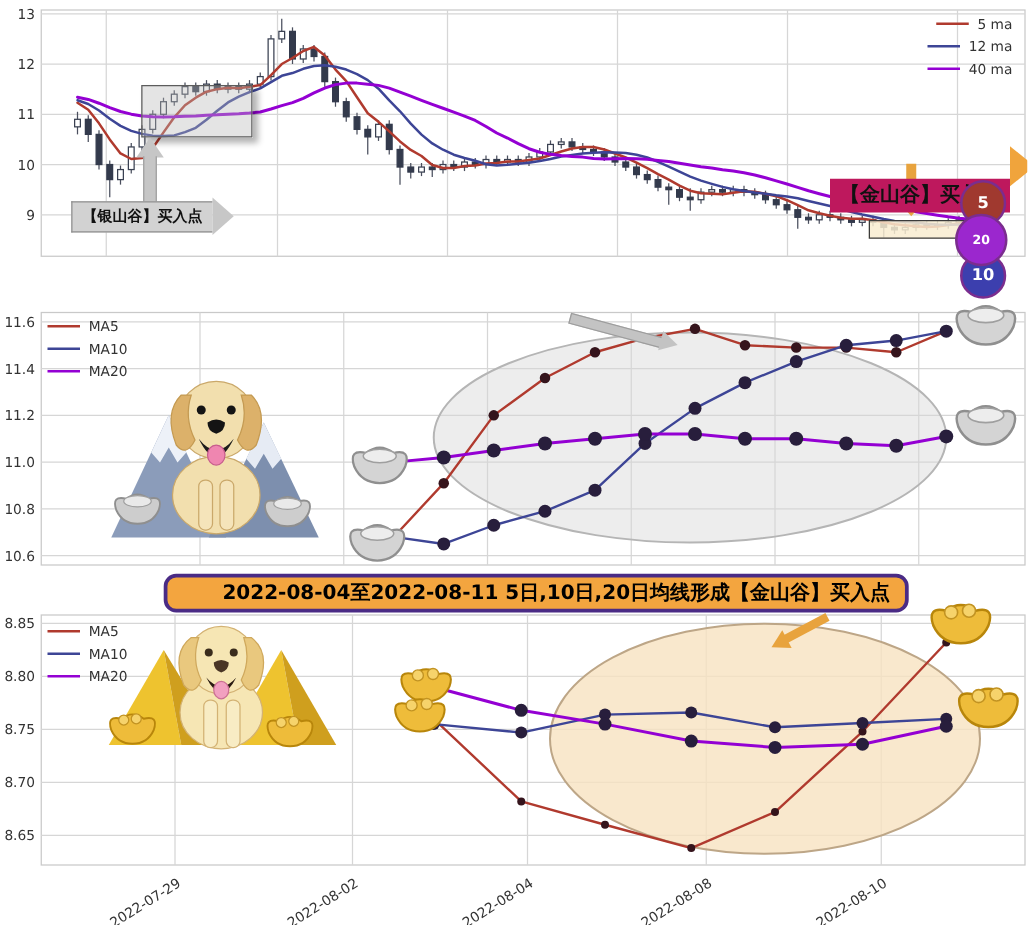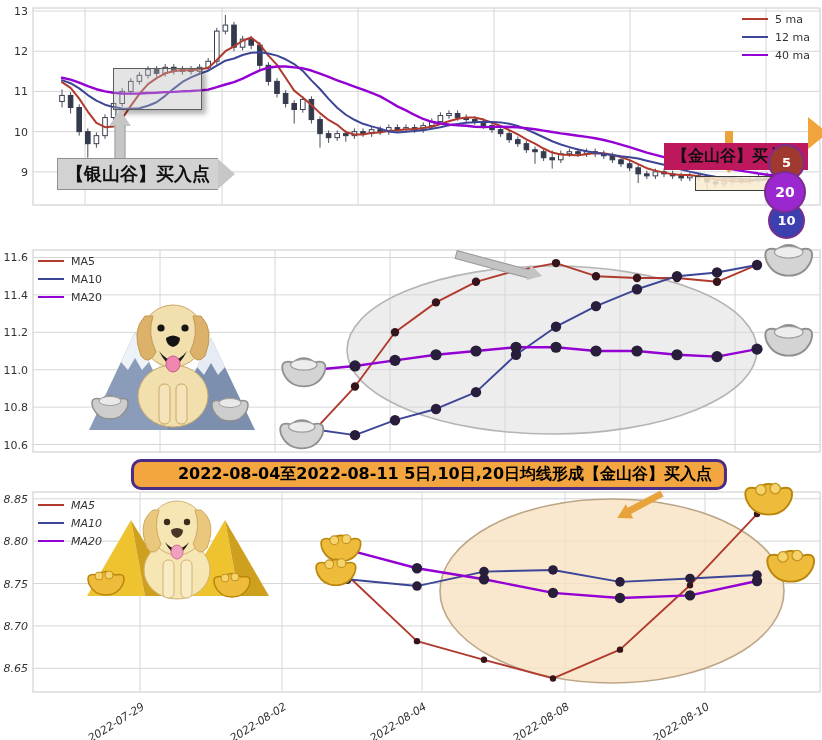--- a/index.html
+++ b/index.html
@@ -16,21 +16,21 @@
   .c-blue{border-color:#3d4596;}
   .c-purple{border-color:#9400d3;}
   
   .title-banner{position:absolute;transform:translateX(-50%);white-space:nowrap;
      border:3px solid #4a2b85;border-radius:10px;padding:2px 12px;
      font-size:16px;font-weight:bold;color:#000;z-index:8;}
   .title-silver{background:#e4e4e4;}
   .title-gold{background:#f3a53f;}
   
   .banner{position:absolute;display:flex;align-items:center;z-index:9;}
-  .banner-body{padding:3px 8px;font-size:18px;font-weight:bold;color:#111;white-space:nowrap;}
+  .banner-body{padding:3px 8px;font-size:12px;font-weight:bold;color:#111;white-space:nowrap;}
   .banner-silver .banner-body{background:#d2d2d2;border:1px solid #909090;border-right:none;}
   .banner-gold .banner-body{background:#be185d;margin-top:47px;}
   .banner-tip{width:0;height:0;}
   .banner-silver .banner-tip{border-top:15px solid transparent;border-bottom:15px solid transparent;border-left:17px solid #c7c7c7;}
   .banner-gold .banner-tip{border-top:16px solid transparent;border-bottom:16px solid transparent;border-left:20px solid #f0a43c;}
   
   .v-arrow{position:absolute;z-index:7;}
   .v-arrow .bar{position:absolute;left:50%;transform:translateX(-50%);}
   .tri{width:0;height:0;position:absolute;}
   
@@ -241,21 +241,21 @@
         <rect x="764.9" y="175.85204081632654" width="4.6" height="2.010204081632679" fill="#ffffff" stroke="#3a4152" stroke-width="1"></rect>
         <line x1="775.8" y1="170.62551020408168" x2="775.8" y2="179.06836734693877" stroke="#4a4f5e" stroke-width="1"></line>
         <rect x="773.5" y="173.8418367346939" width="4.6" height="2.0102040816326223" fill="#ffffff" stroke="#3a4152" stroke-width="1"></rect>
         <line x1="784.4" y1="168.615306122449" x2="784.4" y2="177.05816326530618" stroke="#4a4f5e" stroke-width="1"></line>
         <rect x="782.1" y="171.83163265306123" width="4.6" height="2.010204081632679" fill="#ffffff" stroke="#3a4152" stroke-width="1"></rect>
         <polyline points="62,82.17653061224487 70.6,87.80510204081634 79.2,98.66020408163264 87.8,111.52551020408164 96.4,122.78265306122447 105,127.2051020408163 113.6,126.40102040816325 122.19999999999999,118.36020408163259 130.8,105.89693877551018 139.39999999999998,93.8357142857143 148,84.18673469387748 156.6,78.1561224489795 165.2,73.33163265306118 173.8,71.3214285714285 182.39999999999998,70.11530612244891 191,70.51734693877552 199.6,69.31122448979588 208.2,68.10510204081632 216.79999999999998,60.064285714285724 225.4,51.21938775510203 234,46.394897959183616 242.6,40.76632653061223 251.2,37.54999999999999 259.79999999999995,44.38469387755108 268.4,55.64183673469391 277,64.88877551020406 285.6,77.75408163265305 294.2,90.61938775510205 302.79999999999995,97.45408163265307 311.4,105.09285714285714 320,113.1336734693878 328.59999999999997,119.96836734693873 337.2,124.79285714285722 345.8,132.02959183673477 354.4,134.4418367346939 363,134.44183673469396 371.59999999999997,132.8336734693878 380.2,132.43163265306123 388.8,130.82346938775513 397.4,130.42142857142852 406,129.21530612244896 414.59999999999997,129.21530612244905 423.2,128.0091836734694 431.8,126.80306122448975 440.4,123.98877551020409 449,121.17448979591839 457.59999999999997,118.76224489795918 466.2,117.55612244897961 474.79999999999995,117.55612244897961 483.4,119.56632653061229 492,122.78265306122454 500.59999999999997,125.99897959183672 509.2,130.019387755102 517.8,134.44183673469382 526.4,139.2663265306123 535,143.68877551020412 543.5999999999999,148.51326530612246 552.2,152.53367346938776 560.8,154.54387755102036 569.4,154.94591836734696 578,155.34795918367348 586.6,154.14183673469384 595.1999999999999,152.93571428571434 603.8,153.3377551020409 612.4,154.94591836734702 621,156.95612244897956 629.6,160.17244897959182 638.1999999999999,164.1928571428571 646.8,168.21326530612245 655.4,170.62551020408168 664,172.63571428571436 672.6,174.24387755102043 681.1999999999999,175.0479591836735 689.8,175.0479591836735 698.4,176.25408163265305 707,177.86224489795921 715.6,179.47040816326538 724.1999999999999,180.27448979591836 732.8,181.07857142857145 741.4,181.64142857142858 750,181.23938775510206 758.6,180.0332653061225 767.1999999999999,178.82714285714292 775.8,177.6210204081633 784.4,175.85204081632654" fill="none" stroke="#b03a2e" stroke-width="2" stroke-linejoin="round" stroke-linecap="round"></polyline>
         <polyline points="62,80.16632653061227 70.6,83.18163265306121 79.2,88.40816326530614 87.8,95.04183673469387 96.4,100.67040816326532 105,104.69081632653061 113.6,107.10306122448975 122.19999999999999,108.51020408163268 130.8,108.71122448979591 139.39999999999998,108.3091836734693 148,105.69591836734695 156.6,102.27857142857141 165.2,95.84591836734691 173.8,88.60918367346937 182.39999999999998,81.97551020408164 191,77.35204081632654 199.6,73.73367346938777 208.2,70.7183673469388 216.79999999999998,65.69285714285712 225.4,60.66734693877548 234,58.45612244897964 242.6,55.03877551020409 251.2,52.827551020408116 259.79999999999995,52.224489795918366 268.4,53.43061224489794 277,55.64183673469377 285.6,59.260204081632615 294.2,64.08469387755102 302.79999999999995,70.91938775510204 311.4,80.36734693877555 320,89.01122448979596 328.59999999999997,98.86122448979594 337.2,107.70612244897963 345.8,114.74183673469388 354.4,119.76734693877552 363,123.7877551020408 371.59999999999997,126.40102040816325 380.2,128.61224489795921 388.8,131.42653061224496 397.4,132.43163265306129 406,131.82857142857154 414.59999999999997,131.0244897959185 423.2,130.22040816326532 431.8,128.81326530612245 440.4,127.2051020408162 449,125.19489795918359 457.59999999999997,123.98877551020409 466.2,122.78265306122454 474.79999999999995,122.17959183673473 483.4,121.7775510204082 492,121.97857142857141 500.59999999999997,122.38061224489795 509.2,123.7877551020408 517.8,125.99897959183672 526.4,129.41632653061225 535,133.23571428571432 543.5999999999999,137.25612244897962 552.2,141.27653061224493 560.8,144.49285714285716 569.4,147.10612244897965 578,149.51836734693873 586.6,151.32755102040812 595.1999999999999,152.73469387755097 603.8,153.94081632653055 612.4,154.94591836734696 621,156.15204081632652 629.6,157.15714285714284 638.1999999999999,158.56428571428575 646.8,160.77551020408163 655.4,162.7857142857143 664,164.79591836734693 672.6,167.20816326530604 681.1999999999999,169.62040816326535 689.8,171.63061224489803 698.4,173.43979591836742 707,175.2489795918368 715.6,176.8571428571429 724.1999999999999,177.66122448979593 732.8,178.06326530612245 741.4,178.94775510204082 750,179.55081632653065 758.6,179.75183673469394 767.1999999999999,179.55081632653065 775.8,179.3497959183674 784.4,178.74673469387758" fill="none" stroke="#3d4596" stroke-width="2" stroke-linejoin="round" stroke-linecap="round"></polyline>
         <polyline points="62,77.75408163265305 70.6,79.56326530612245 79.2,82.5785714285714 87.8,86.09642857142855 96.4,89.2122448979592 105,91.32295918367349 113.6,92.73010204081642 122.19999999999999,93.43367346938778 130.8,93.63469387755116 139.39999999999998,93.43367346938778 148,92.93112244897965 156.6,92.73010204081635 165.2,92.1270408163266 173.8,91.82551020408162 182.39999999999998,91.32295918367342 191,91.0214285714285 199.6,90.4183673469387 208.2,89.61428571428571 216.79999999999998,87.20204081632652 225.4,84.4882653061224 234,82.07602040816326 242.6,78.65867346938771 251.2,74.33673469387752 259.79999999999995,70.41683673469383 268.4,67.7030612244898 277,66.49693877551016 285.6,66.49693877551022 294.2,67.40153061224487 302.79999999999995,68.30612244897954 311.4,70.51734693877543 320,73.7336734693877 328.59999999999997,76.95000000000002 337.2,80.26683673469388 345.8,83.48316326530612 354.4,86.59897959183668 363,89.71479591836733 371.59999999999997,92.83061224489796 380.2,96.34846938775512 388.8,101.17295918367353 397.4,106.39948979591838 406,110.41989795918369 414.59999999999997,114.94285714285711 423.2,118.9632653061224 431.8,121.77755102040813 440.4,123.48622448979589 449,124.49132653061223 457.59999999999997,125.19489795918368 466.2,125.69744897959183 474.79999999999995,126.80306122448982 483.4,127.10459183673474 492,126.90357142857145 500.59999999999997,126.70255102040822 509.2,127.00408163265305 517.8,127.40612244897959 526.4,128.31071428571425 535,129.21530612244896 543.5999999999999,130.62244897959184 552.2,132.02959183673468 560.8,133.33622448979594 569.4,134.4418367346939 578,135.74846938775516 586.6,136.85408163265302 595.1999999999999,138.26122448979604 603.8,139.96989795918367 612.4,142.18112244897964 621,144.69387755102045 629.6,147.2066326530613 638.1999999999999,149.9204081632654 646.8,152.63418367346944 655.4,154.94591836734702 664,157.15714285714293 672.6,159.26785714285717 681.1999999999999,161.17755102040815 689.8,162.7857142857143 698.4,164.19285714285718 707,165.70051020408164 715.6,167.00714285714284 724.1999999999999,168.11275510204086 732.8,169.41938775510204 741.4,170.86673469387753 750,172.1733673469388 758.6,173.47999999999996 767.1999999999999,174.5856122448979 775.8,175.49020408163267 784.4,176.09326530612245" fill="none" stroke="#9400d3" stroke-width="2.4" stroke-linejoin="round" stroke-linecap="round"></polyline>
       </svg>
 
-    <div class="legend" style="left:742px;top:12px;">
+    <div class="legend" style="left:742px;top:12px;align-items:flex-end;">
       <div class="legend-row">
         <span class="legend-line c-red"></span>
         <span class="legend-label">5 ma</span>
       </div>
       <div class="legend-row">
         <span class="legend-line c-blue"></span>
         <span class="legend-label">12 ma</span>
       </div>
       <div class="legend-row">
         <span class="legend-line c-purple"></span>
@@ -281,21 +281,21 @@
     <div class="v-arrow" style="left:716px;top:131px;width:26px;height:42px;">
       <div class="bar" style="top:0;width:8px;height:29px;background:#e8a33d;"></div>
       <div class="tri" style="left:1px;top:28px;border-left:12px solid transparent;border-right:12px solid transparent;border-top:14px solid #e8a33d;"></div>
     </div>
     <div class="abs" style="left:695px;top:176px;width:84px;height:13px;background:rgba(248,236,208,.85);
                 border:1.5px solid #3b3b3b;z-index:6;"></div>
 
     <div class="badge" style="left:768px;top:144px;width:33px;height:33px;background:#a0392f;font-size:13px;">
       <span>5</span>
     </div>
-    <div class="badge" style="left:764px;top:171px;width:38px;height:38px;background:#9b27ce;font-size:14px;z-index:11;">
+    <div class="badge" style="left:764px;top:171px;width:38px;height:38px;background:#9b27ce;font-size:10px;z-index:11;">
       <span>20</span>
     </div>
     <div class="badge" style="left:768px;top:202px;width:33px;height:33px;background:#3c3fae;font-size:13px;">
       <span>10</span>
     </div>
   </div>
 
 
   <div class="abs" style="left:0;top:246px;width:822px;height:212px;">
     <svg id="svg-mid" width="822" height="212">
@@ -421,21 +421,21 @@
       <ellipse cx="19" cy="9" rx="11" ry="4.5" fill="#ededed" stroke="#9f9f9f"></ellipse>
       </svg>
     <svg class="abs" style="left:764px;top:72px;z-index:6;" width="52" height="44" viewBox="0 0 40 30">
       <path d="M2,16 Q-2,4 10,7 Q19,0 28,7 Q40,4 36,16 Q31,27 19,27 Q7,27 2,16 Z" fill="#d4d4d4" stroke="#8f8f8f" stroke-width="1.5"></path>
       <ellipse cx="19" cy="9" rx="11" ry="4.5" fill="#ededed" stroke="#9f9f9f"></ellipse>
       </svg>
   </div>
 
   <div class="title-banner title-gold" style="left:429px;top:459px;padding-left:44px;">2022-08-04至2022-08-11 5日,10日,20日均线形成【金山谷】买入点</div>
 
-  <div class="abs" style="left:0;top:488px;width:822px;height:240px;font-style:italic;">
+  <div class="abs" style="left:0;top:488px;width:822px;height:240px;">
     <svg id="svg-bot" width="822" height="252">
         <rect x="33" y="4" width="787" height="200" fill="none" stroke="#c9c9c9" stroke-width="1"></rect>
         <line x1="140" y1="4" x2="140" y2="204" stroke="#d6d6d6" stroke-width="1"></line>
         <line x1="282" y1="4" x2="282" y2="204" stroke="#d6d6d6" stroke-width="1"></line>
         <line x1="422" y1="4" x2="422" y2="204" stroke="#d6d6d6" stroke-width="1"></line>
         <line x1="565" y1="4" x2="565" y2="204" stroke="#d6d6d6" stroke-width="1"></line>
         <line x1="705" y1="4" x2="705" y2="204" stroke="#d6d6d6" stroke-width="1"></line>
         <line x1="33" y1="10.779661016949891" x2="820" y2="10.779661016949891" stroke="#d6d6d6" stroke-width="1"></line>
         <text x="28" y="14.779661016949891" text-anchor="end" font-size="11" fill="#333">8.85</text>
         <line x1="33" y1="53.15254237288107" x2="820" y2="53.15254237288107" stroke="#d6d6d6" stroke-width="1"></line>

